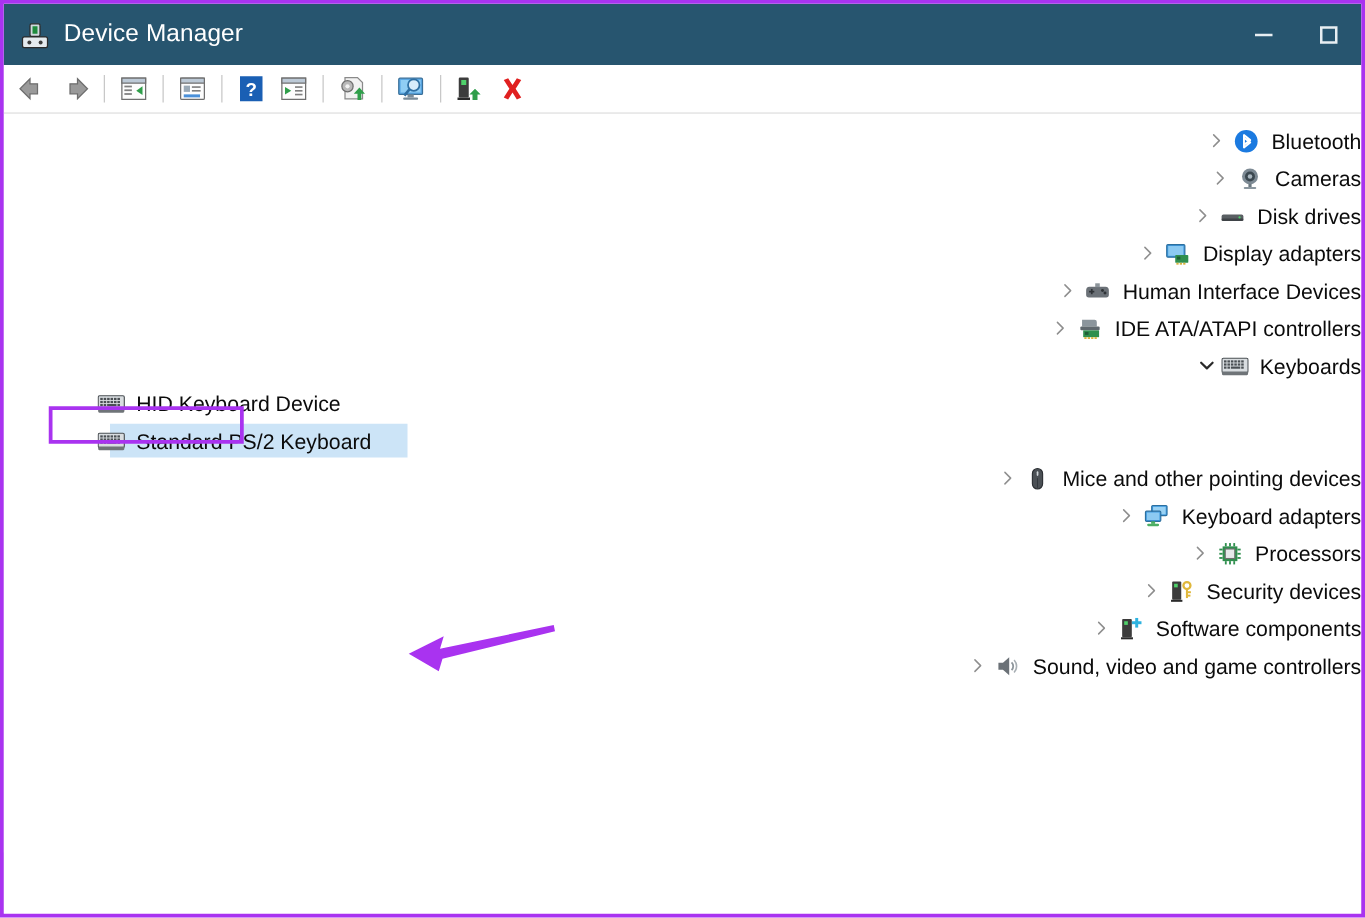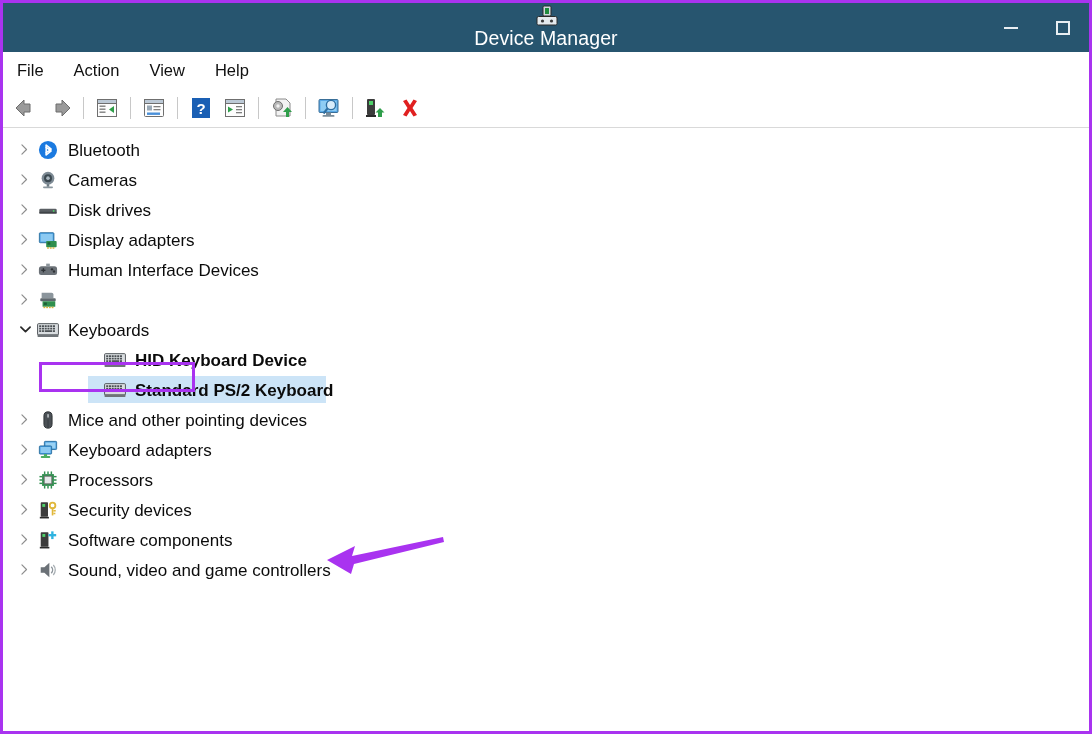--- a/index.html
+++ b/index.html
@@ -30,21 +30,20 @@
   }
 
   
   #title-bar {
     position: relative;
     height: 49px;
     background: #27556f;
     display: flex;
     align-items: center;
     color: #ffffff;
-    flex-direction: column;
   }
   #title-icon {
     width: 24px;
     height: 24px;
     margin-left: 13px;
     margin-right: 11px;
     flex: 0 0 auto;
     position: relative;
     top: 1px;
   }
@@ -131,22 +130,22 @@
     overflow: hidden;
     position: relative;
   }
   .tree-row {
     height: 30px;
     display: flex;
     align-items: center;
     position: relative;
     white-space: nowrap;
   }
-  .tree-row.level0 { padding-left: 16px; }
-  .tree-row.level1 { padding-left: 101px; font-weight: bold; }
+  .tree-row.level0 { padding-left: 16px; justify-content: flex-end; }
+  .tree-row.level1 { padding-left: 75px; }
   .chev {
     width: 18px;
     flex: 0 0 18px;
     font-size: 13px;
     color: #8a8a8a;
     text-align: left;
     line-height: 1;
     position: relative;
     top: -1px;
   }
@@ -217,26 +216,20 @@
     <div id="window-controls">
       <div class="win-btn">
         <span class="win-min-glyph"></span>
       </div>
       <div class="win-btn">
         <span class="win-max-glyph"></span>
       </div>
     </div>
   </div>
 
-  <div id="menu-bar">
-    <div class="menu-item">File</div>
-    <div class="menu-item">Action</div>
-    <div class="menu-item">View</div>
-    <div class="menu-item">Help</div>
-  </div>
 
   <div id="toolbar">
 
     <div class="tb-btn">
       <svg width="26" height="22" viewBox="0 0 26 22">
         <path d="M11 3 L3 11 L11 19 L11 15 L17 15 L17 7 L11 7 Z" fill="#9a9a9a" stroke="#6d6d6d" stroke-width="1"></path>
       </svg>
     </div>
     <div class="tb-btn">
       <svg width="26" height="22" viewBox="0 0 26 22">
@@ -433,20 +426,21 @@
               <rect x="5" y="12.4" width="14" height="6" fill="#2f8f4e"></rect>
               <rect x="6.5" y="13.8" width="3.2" height="2.6" fill="#1f5f36"></rect>
               <g fill="#d8b23a">
                 <rect x="6" y="18.4" width="2" height="1.6"></rect>
                 <rect x="9" y="18.4" width="2" height="1.6"></rect>
                 <rect x="12" y="18.4" width="2" height="1.6"></rect>
                 <rect x="15" y="18.4" width="2" height="1.6"></rect>
               </g>
             </svg>
           </span>
+          <span class="row-label">IDE ATA/ATAPI controllers</span>
         </div>
         <div class="tree-row level0">
           <span class="chev">
             <svg viewBox="0 0 14 12" width="13" height="11">
               <path d="M2 3.4 L7 8.4 L12 3.4" fill="none" stroke="#2a2a2a" stroke-width="1.9" stroke-linecap="round" stroke-linejoin="round"></path>
             </svg>
           </span>
           <span class="row-icon">
             <svg viewBox="0 0 24 18" width="22" height="17">
               <rect x="0.6" y="1.5" width="22.8" height="12.5" rx="1.2" fill="#d9dde0" stroke="#4a4f53" stroke-width="1"></rect>

